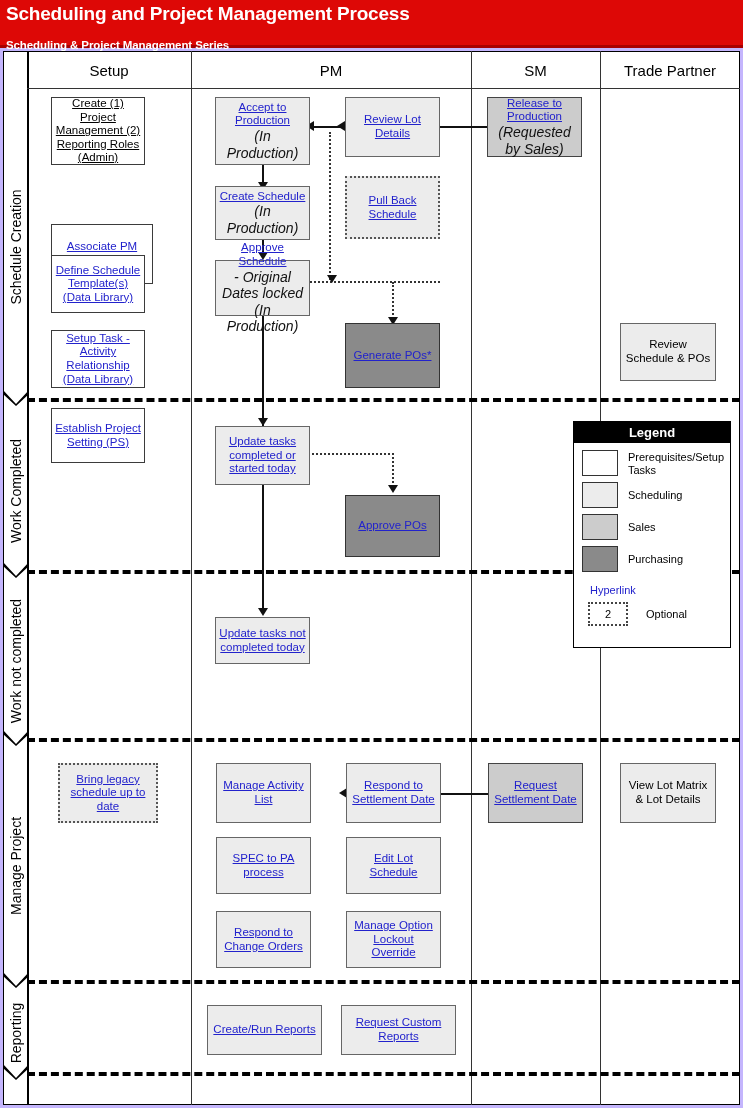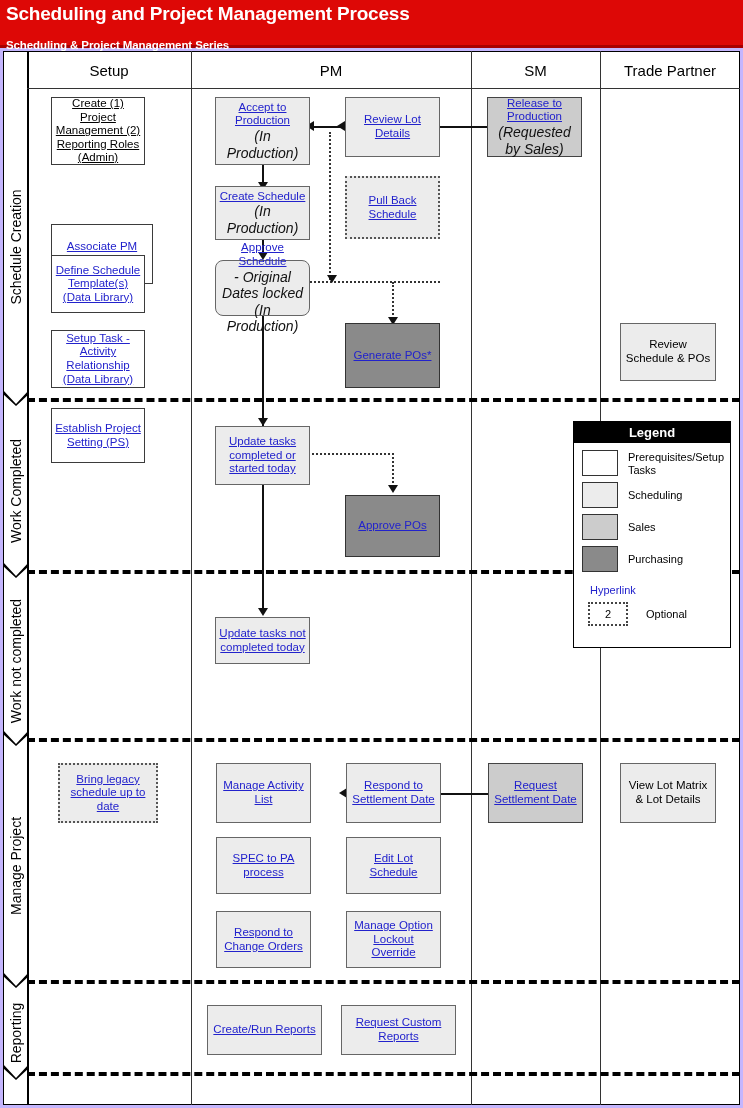--- a/index.html
+++ b/index.html
@@ -324,21 +324,21 @@
     </span>
   </div>
 
   <div class="box sched" style="left:215px; top:186px; width:95px; height:54px;">
     <span class="inner">
       <span class="lnk">Create Schedule</span>
       <span class="sub">(In Production)</span>
     </span>
   </div>
 
-  <div class="box sched" style="left:215px; top:260px; width:95px; height:56px;border-radius:8px;">
+  <div class="box sched" style="left:215px; top:260px; width:95px; height:56px;">
     <span class="inner">
       <span class="lnk">Approve Schedule</span>
       <span class="sub">- Original Dates locked</span>
       <span class="sub">(In Production)</span>
     </span>
   </div>
 
   <div class="box sched" style="left:215px; top:426px; width:95px; height:59px;">
     <span class="inner lnk">Update tasks completed or started today</span>
   </div>

